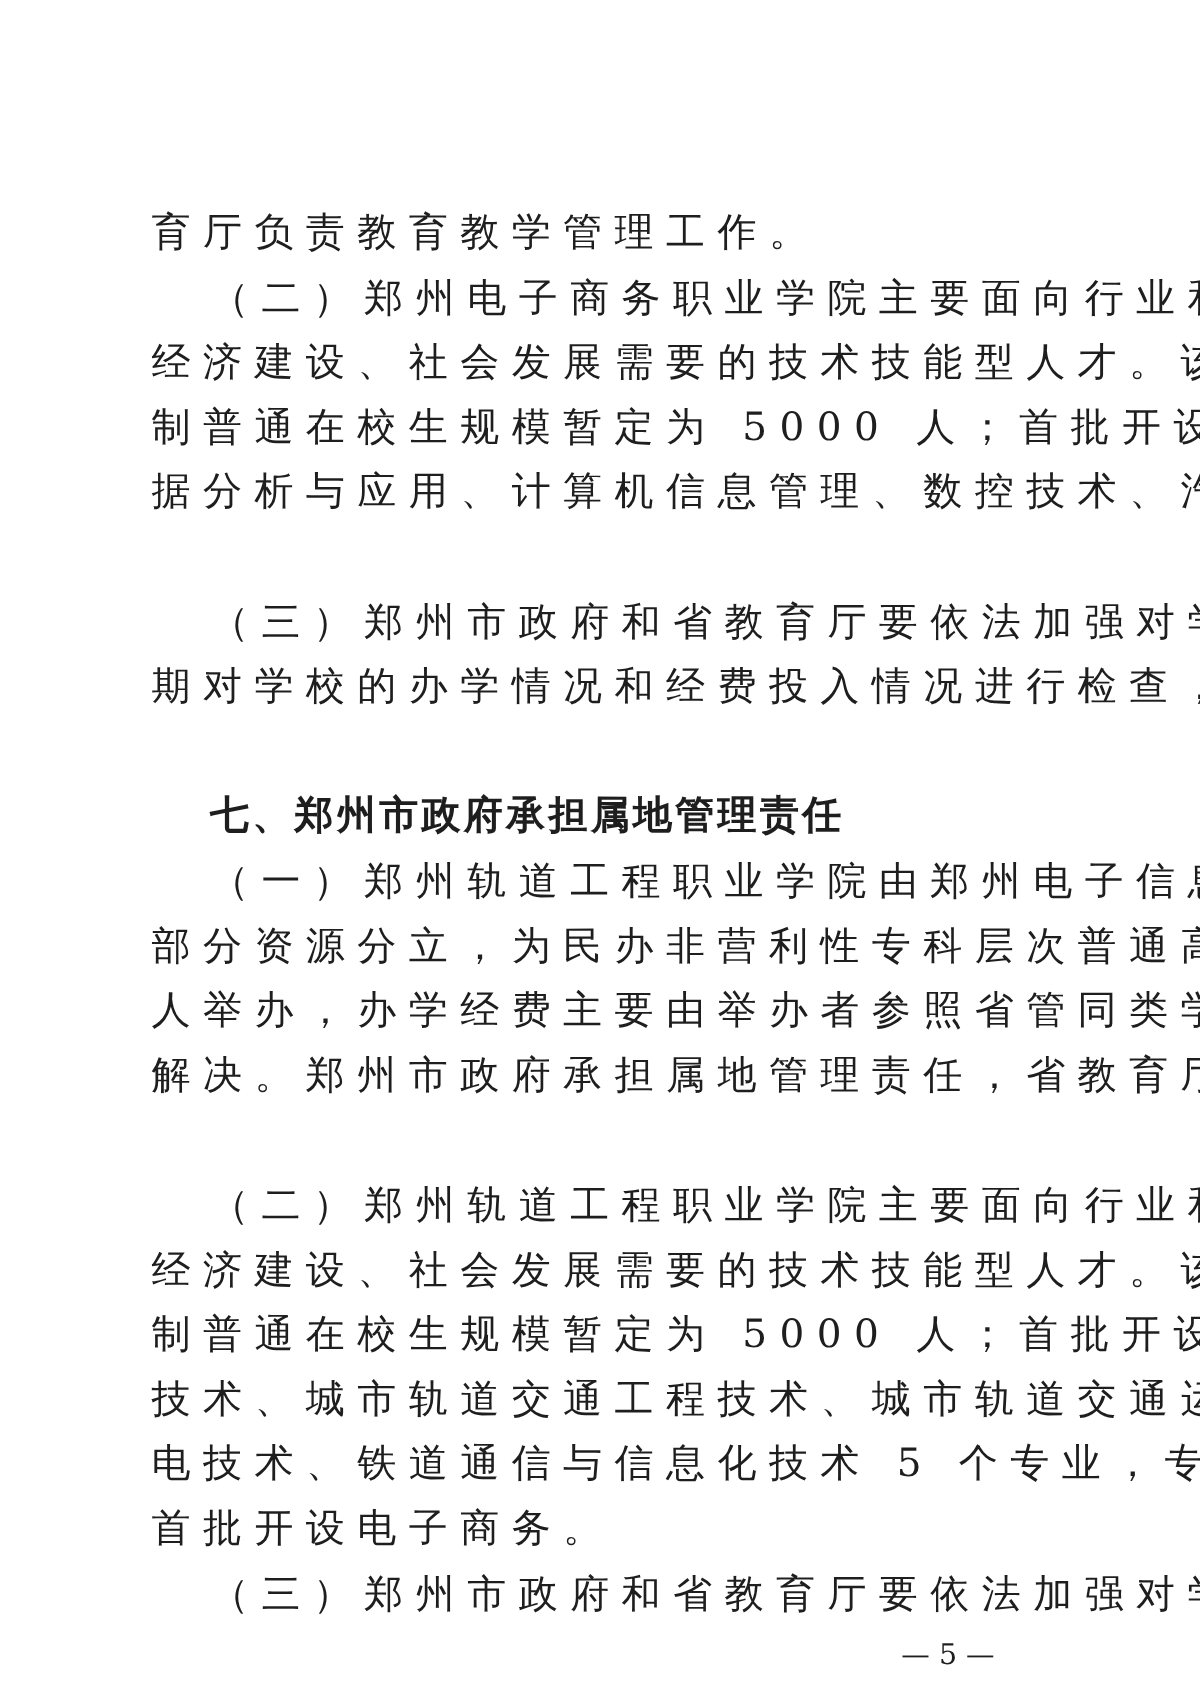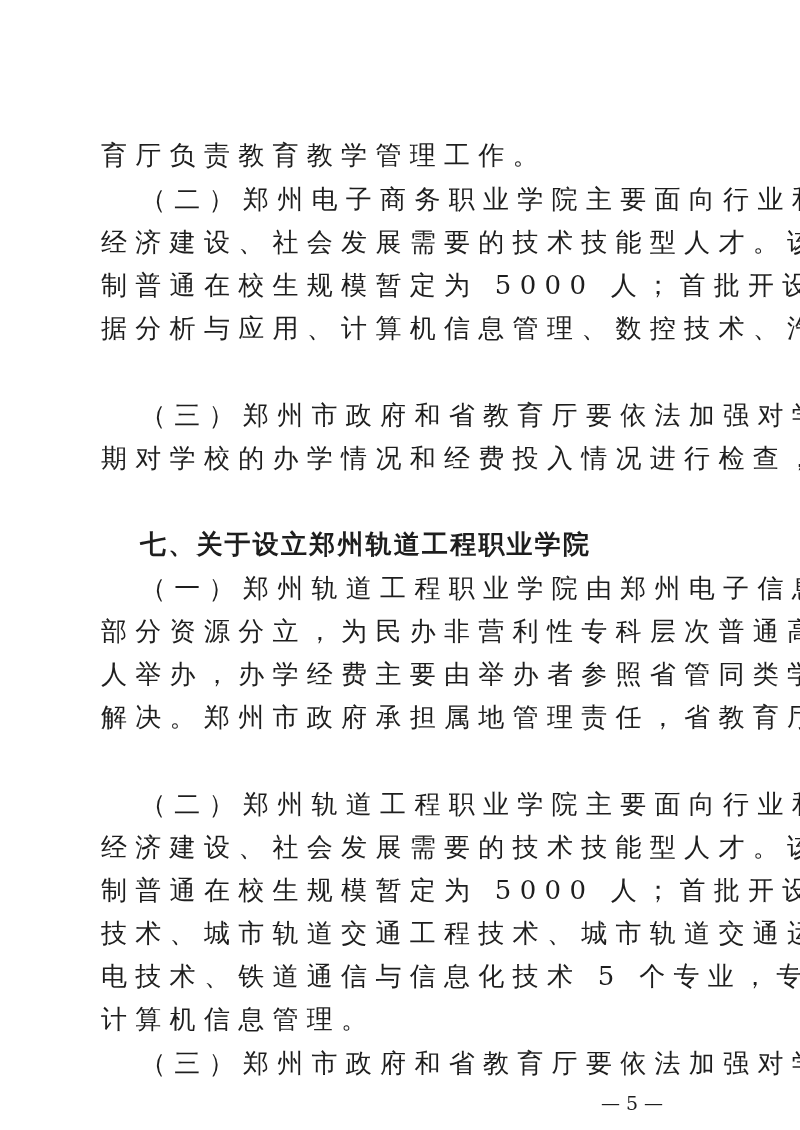--- a/index.html
+++ b/index.html
@@ -34,30 +34,30 @@
   <div class="line last" style="top:141px">育厅负责教育教学管理工作。</div>
 
   <div class="line" style="top: 185px; left: 140px; width: 553px;">（二）郑州电子商务职业学院主要面向行业和地方培养适应</div>
   <div class="line" style="top:228px">经济建设、社会发展需要的技术技能型人才。该校专科层次全日</div>
   <div class="line" style="top:271px">制普通在校生规模暂定为 5000 人；首批开设电子商务、商务数</div>
   <div class="line" style="top:314px">据分析与应用、计算机信息管理、数控技术、汽车运用与维修技</div>
 
   <div class="line" style="top: 401px; left: 140px; width: 553px;">（三）郑州市政府和省教育厅要依法加强对学校的管理，定</div>
   <div class="line" style="top:444px">期对学校的办学情况和经费投入情况进行检查，指导学校制定总</div>
 
-  <div class="line heading" style="top:530px;left:140px;width:520px">七、关于设立郑州轨道工程职业学院</div>
+  <div class="line heading" style="top:530px;left:140px;width:520px">七、郑州市政府承担属地管理责任</div>
 
   <div class="line" style="top: 574px; left: 140px; width: 553px;">（一）郑州轨道工程职业学院由郑州电子信息职业技术学院</div>
   <div class="line" style="top:617px">部分资源分立，为民办非营利性专科层次普通高校，由付全立个</div>
   <div class="line" style="top:660px">人举办，办学经费主要由举办者参照省管同类学校经费标准自筹</div>
   <div class="line" style="top:703px">解决。郑州市政府承担属地管理责任，省教育厅负责教育教学管</div>
 
   <div class="line" style="top: 790px; left: 140px; width: 553px;">（二）郑州轨道工程职业学院主要面向行业和地方培养适应</div>
   <div class="line" style="top:833px">经济建设、社会发展需要的技术技能型人才。该校专科层次全日</div>
   <div class="line" style="top:876px">制普通在校生规模暂定为 5000 人；首批开设城市轨道交通车辆</div>
   <div class="line" style="top:919px">技术、城市轨道交通工程技术、城市轨道交通运营管理、铁道供</div>
   <div class="line" style="top:962px">电技术、铁道通信与信息化技术 5 个专业，专业设置按国家和我</div>
-  <div class="line last" style="top:1005px">计算机信息管理。</div>
+  <div class="line last" style="top:1005px">首批开设电子商务。</div>
 
   <div class="line" style="top: 1049px; left: 140px; width: 553px;">（三）郑州市政府和省教育厅要依法加强对学校的管理，定</div>
 
   <div class="pagenum" style="top:1090px">— 5 —</div>
 </div>
 
 </body></html>

